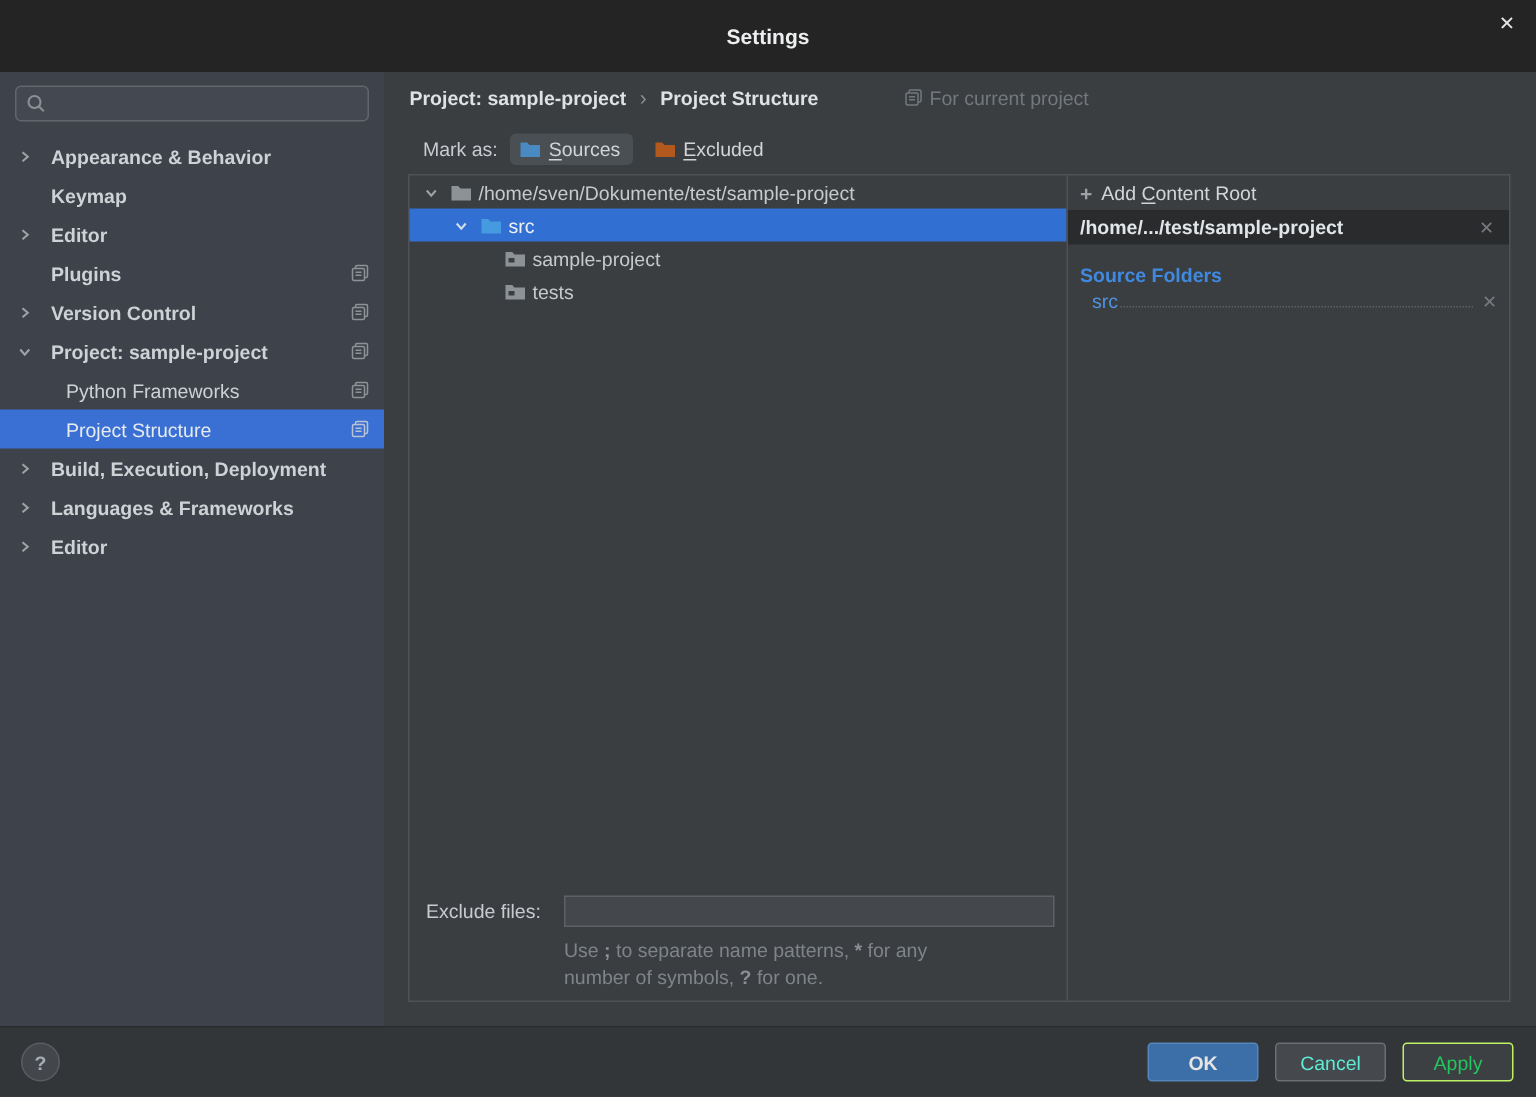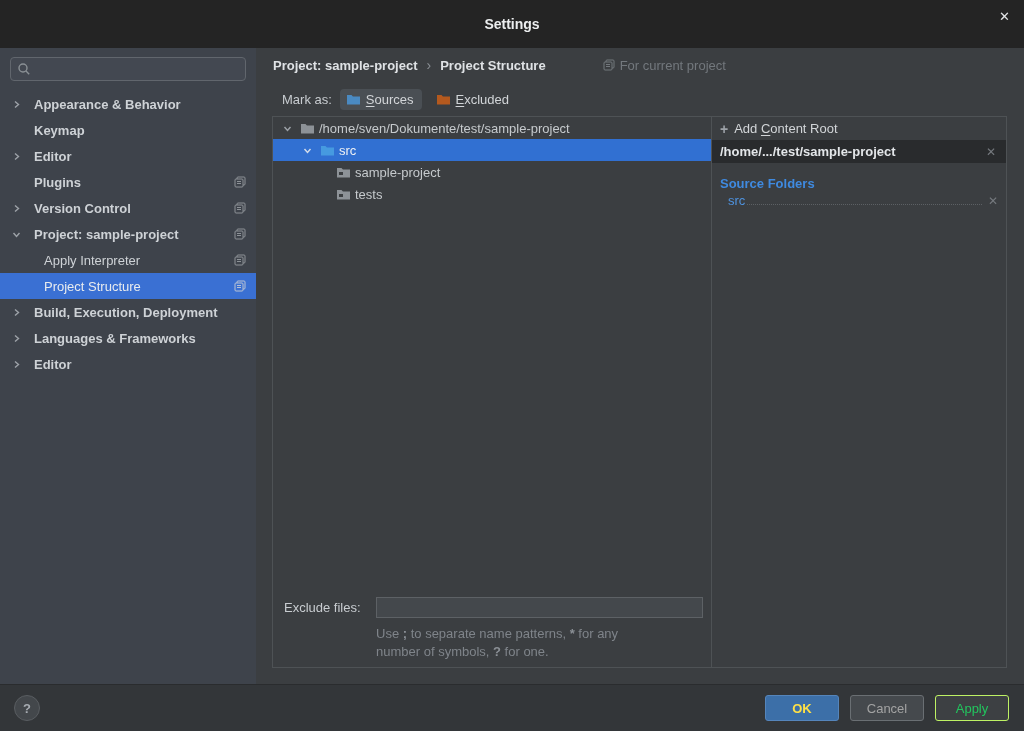--- a/index.html
+++ b/index.html
@@ -75,22 +75,22 @@
   .sf-title { margin-top:10px; padding-left:8px; font-weight:bold; color:#3f8ae0; height:20px; display:flex; align-items:center; }
   .sf-row { height:20px; display:flex; align-items:baseline; padding:0 6px 0 16px; }
   .sf-row .sf-name { color:#4e93e0; }
   .sf-row .leader { flex:1; border-bottom:1px dotted #5c6064; margin:0 4px 4px 2px; }
 
   
   .footer { height:47px; flex:0 0 auto; background:#333639; border-top:1px solid #2a2c2e; display:flex; align-items:center; padding:0 15px 0 14px; }
   .help { width:26px; height:26px; border-radius:50%; background:#43474b; border:1px solid #595d61; color:#a7acb2; display:flex; align-items:center; justify-content:center; font-weight:bold; }
   .btns { margin-left:auto; display:flex; gap:11px; }
   .btn { min-width:74px; height:26px; border-radius:3px; display:flex; align-items:center; justify-content:center; font-size:13px; padding:0 12px; }
-  .btn.ok { background:#3c6fa8; border:1px solid #5585bb; color:#fde047; font-weight:bold; }
-  .btn.cancel { background:#45494d; border:1px solid #6a6f73; color:#a3a3a3; }
+  .btn.ok { background:#3c6fa8; border:1px solid #5585bb; color:#e5e5e5; font-weight:bold; }
+  .btn.cancel { background:#45494d; border:1px solid #6a6f73; color:#5eead4; }
   .btn.apply { background:#3d4043; border:1px solid #bef264; color:#22c55e; }
 
   svg { display:block; }
 </style>
 </head>
 <body>
 
 <div class="window">
 
   <div class="titlebar">
@@ -171,21 +171,21 @@
           <svg width="12" height="12" viewBox="0 0 12 12">
               <rect x="3" y="1" width="8" height="8" rx="1" fill="none" stroke="#8d9297" stroke-width="1"></rect>
               <rect x="1" y="3" width="8" height="8" rx="1" fill="#3e434b" stroke="#8d9297" stroke-width="1"></rect>
               <line x1="3" y1="5.5" x2="7" y2="5.5" stroke="#8d9297" stroke-width="1"></line>
               <line x1="3" y1="7.5" x2="7" y2="7.5" stroke="#8d9297" stroke-width="1"></line>
             </svg>
         </div>
 
         <div class="nav-row sub">
           <span class="chev"></span>
-          <span class="lbl">Apply Interpreter</span>
+          <span class="lbl">Python Frameworks</span>
           <span class="spacer"></span>
           <svg width="12" height="12" viewBox="0 0 12 12">
               <rect x="3" y="1" width="8" height="8" rx="1" fill="none" stroke="#8d9297" stroke-width="1"></rect>
               <rect x="1" y="3" width="8" height="8" rx="1" fill="#3e434b" stroke="#8d9297" stroke-width="1"></rect>
               <line x1="3" y1="5.5" x2="7" y2="5.5" stroke="#8d9297" stroke-width="1"></line>
               <line x1="3" y1="7.5" x2="7" y2="7.5" stroke="#8d9297" stroke-width="1"></line>
             </svg>
         </div>
 
         <div class="nav-row sub selected">

